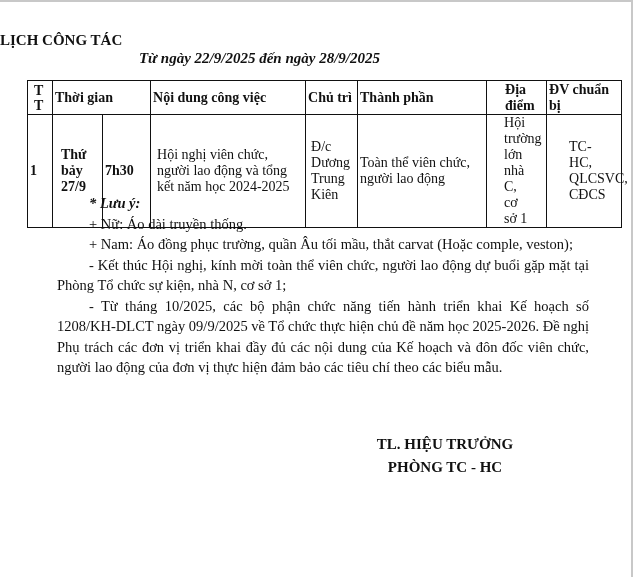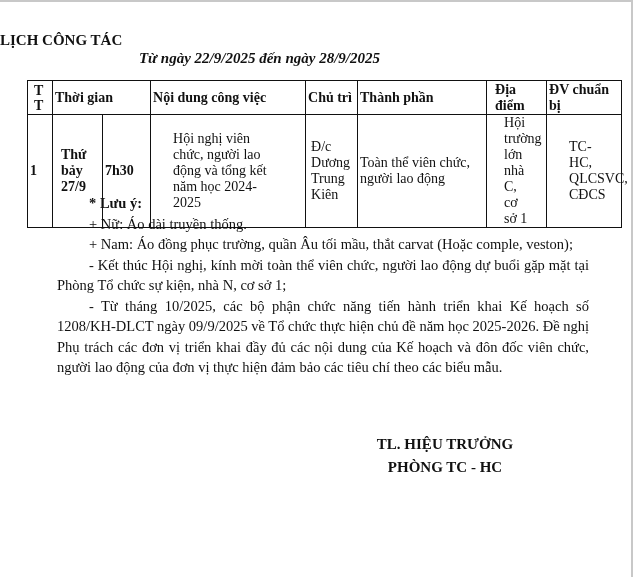--- a/index.html
+++ b/index.html
@@ -76,20 +76,21 @@
       font-size: 14.5px;
       line-height: 20.5px;
       text-align: justify;
     }
     .notes p {
       margin: 0;
       text-indent: 32px;
     }
     .notes .lead {
       font-weight: bold;
+      font-style: italic;
     }
     .signature {
       position: absolute;
       left: 340px;
       width: 210px;
       text-align: center;
       font-weight: bold;
       font-size: 15px;
       line-height: 22px;
     }
@@ -115,30 +116,30 @@
     <col style="width:60px">
     <col style="width:75px">
   </colgroup>
   <thead>
     <tr>
       <th style="line-height:15px; word-break:break-all; padding:0 6px;">T T</th>
       <th colspan="2">Thời gian</th>
       <th>Nội dung công việc</th>
       <th>Chủ trì</th>
       <th>Thành phần</th>
-      <th style="padding:0 8px;">Địa điểm</th>
+      <th style="padding:0 18px;">Địa điểm</th>
       <th>ĐV chuẩn bị</th>
     </tr>
   </thead>
   <tbody>
     <tr>
       <td class="bold">1</td>
       <td class="bold" style="padding:0 8px;">Thứ bảy 27/9</td>
       <td class="bold">7h30</td>
-      <td style="padding:0 22px;">Hội nghị viên chức, người lao động và tổng kết năm học 2024-2025</td>
+      <td style="padding:0 6px;">Hội nghị viên chức, người lao động và tổng kết năm học 2024-2025</td>
       <td style="padding:0 5px;">Đ/c Dương Trung Kiên</td>
       <td class="left">Toàn thể viên chức, người lao động</td>
       <td style="padding:0 17px;">Hội trường lớn nhà C, cơ sở 1</td>
       <td style="padding:0 22px;">TC-HC, QLCSVC, CĐCS</td>
     </tr>
   </tbody>
 </table>
 
 <div class="notes">
   <p class="lead">* Lưu ý:</p>

